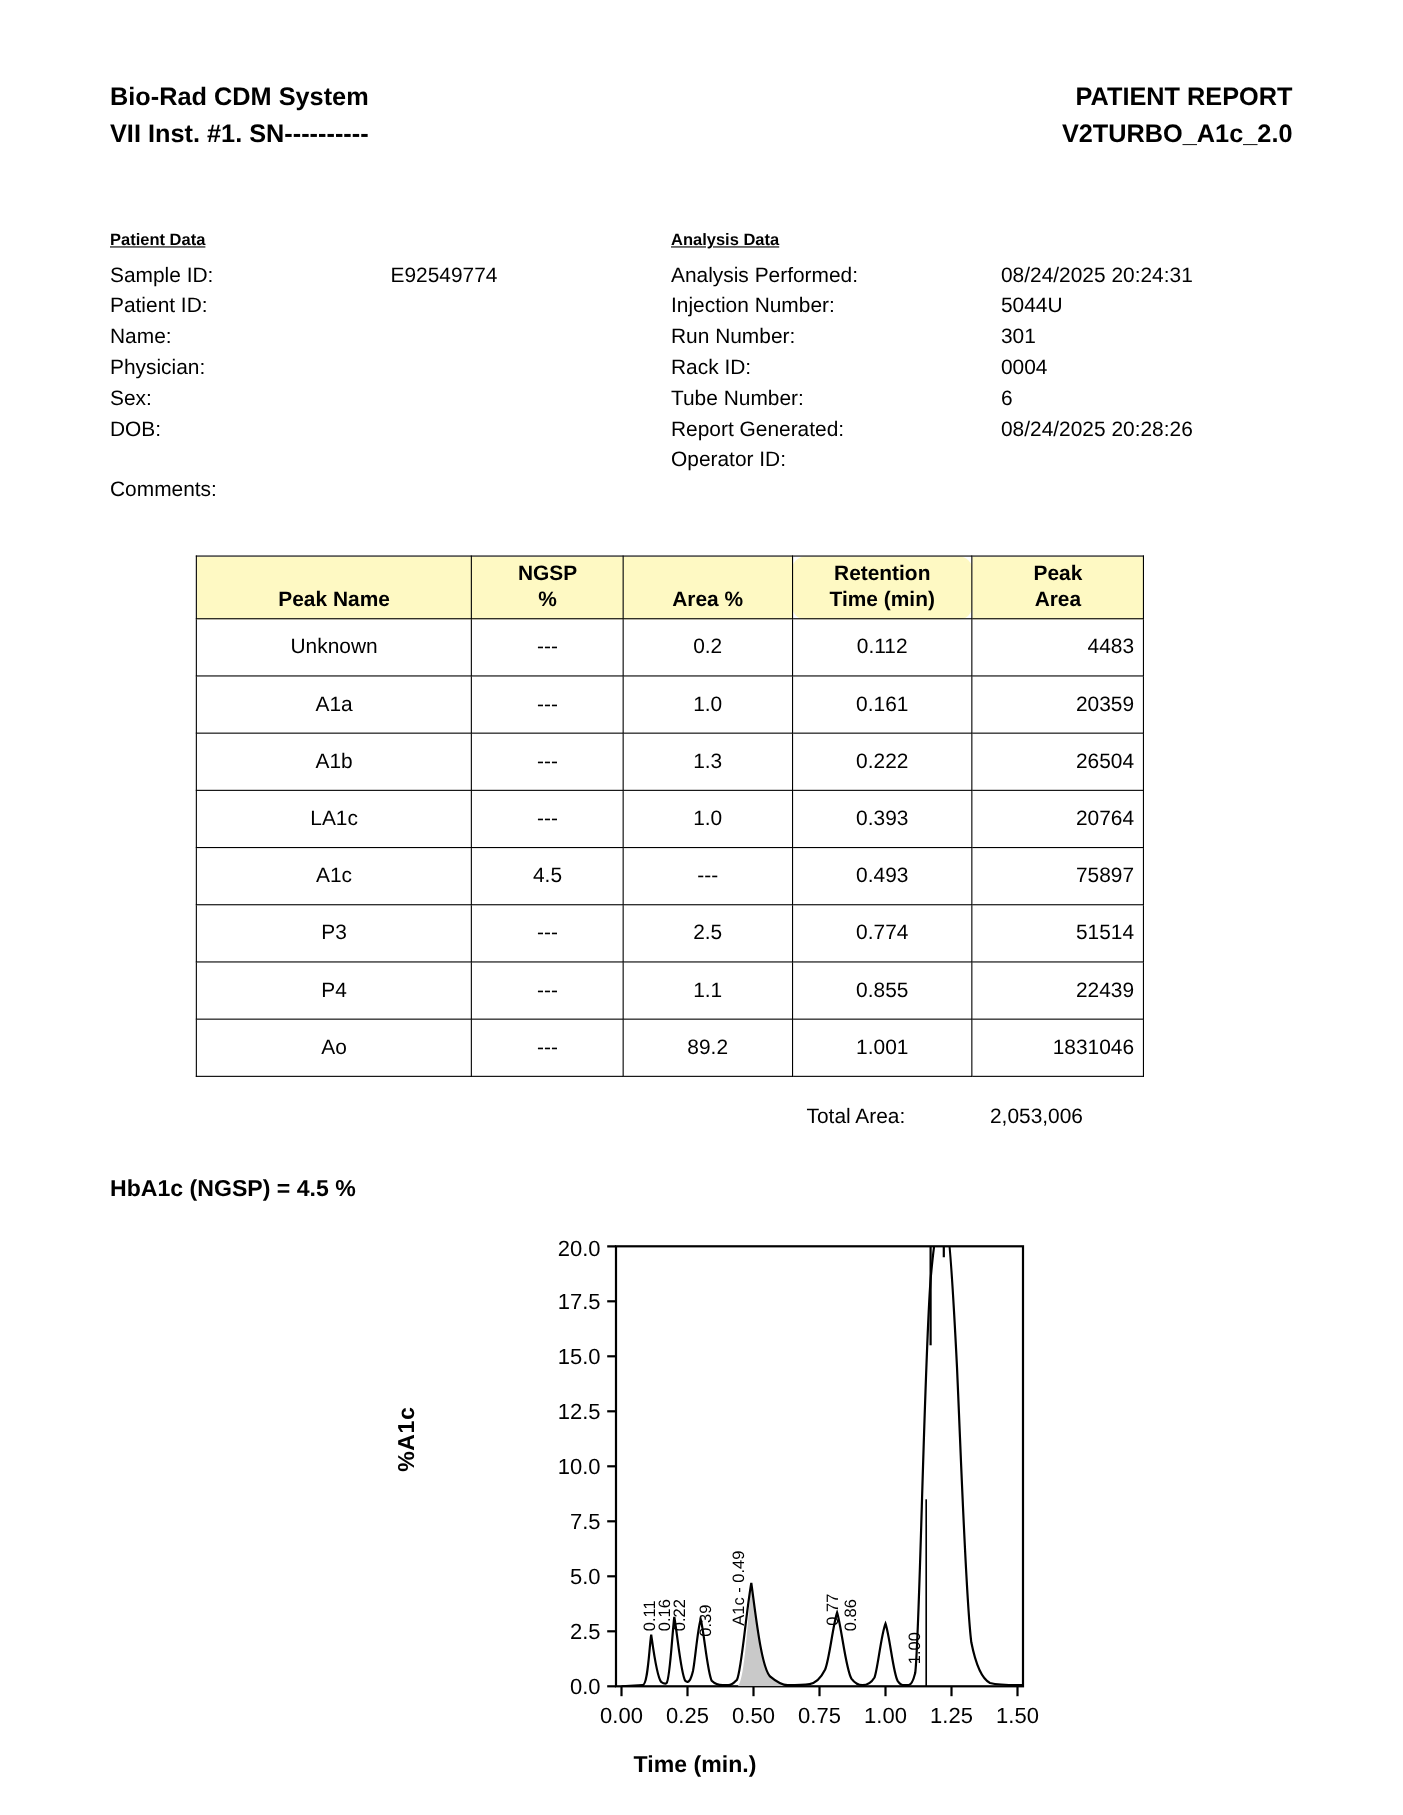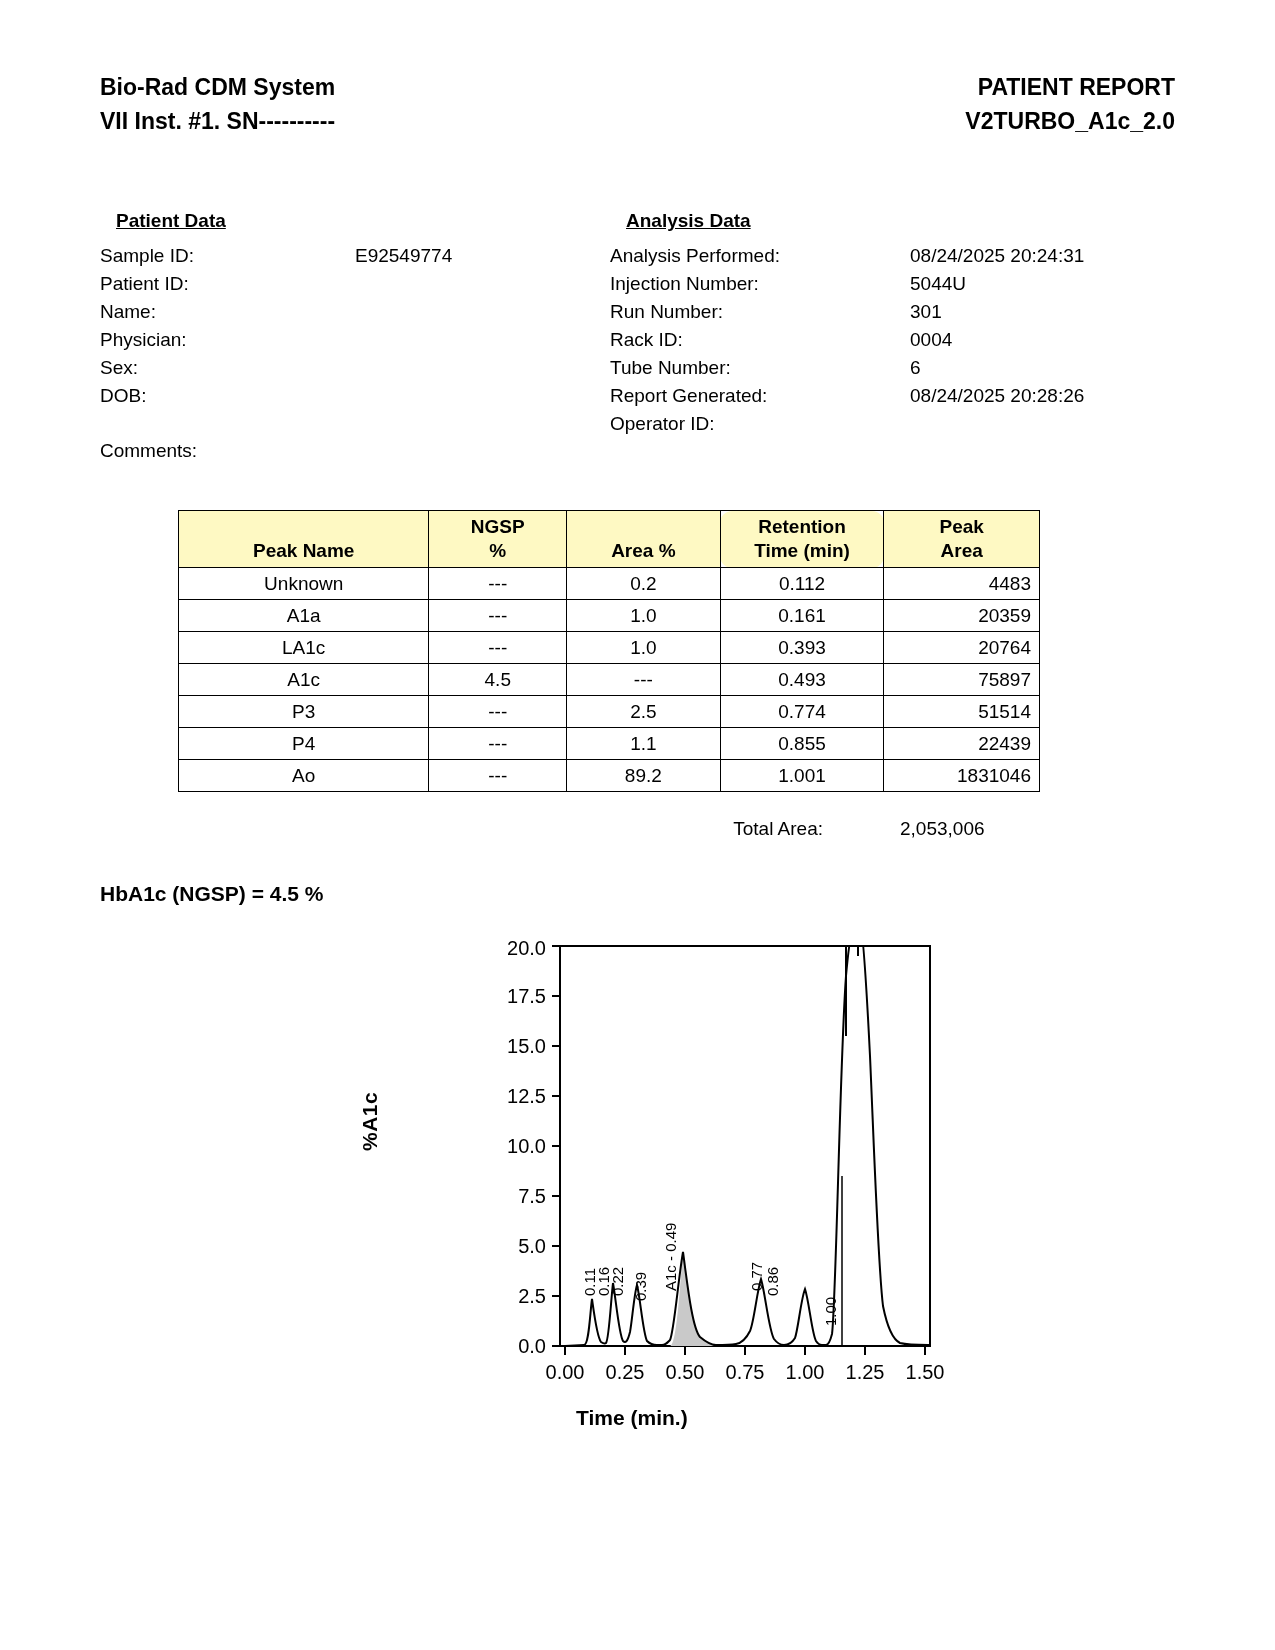--- a/index.html
+++ b/index.html
@@ -42,25 +42,24 @@
     margin-top: 72px;
     display: flex;
   }
   .col-left {
     width: 510px;
   }
   .col-right {
     flex: 1;
   }
   .block-title {
-    font-size: 19px;
+    font-size: 15px;
     font-weight: bold;
     text-decoration: underline;
     margin-bottom: 10px;
-    margin-left: 16px;
   }
   .kv-row {
     display: flex;
     font-size: 19px;
     line-height: 28px;
   }
   .kv-label {
     width: 255px;
   }
   .kv-label.wide {
@@ -88,21 +87,21 @@
     border: 1px solid #000;
     font-weight: bold;
     text-align: center;
     padding: 4px 6px;
     line-height: 24px;
   }
   table.peaks td {
     border-left: 1px solid #000;
     border-right: 1px solid #000;
     border-bottom: 1px solid #000;
-    padding: 3px 8px;
+    padding: 13px 8px;
     line-height: 25px;
     text-align: center;
   }
   table.peaks td.num-right {
     text-align: right;
   }
   .col-name  { width: 260px; }
   .col-ngsp  { width: 135px; }
   .col-area  { width: 155px; }
   .col-rt    { width: 160px; border-radius: 12px; }
@@ -283,20 +282,27 @@
           <td>0.2</td>
           <td>0.112</td>
           <td class="num-right">4483</td>
         </tr>
         <tr>
           <td>A1a</td>
           <td>---</td>
           <td>1.0</td>
           <td>0.161</td>
           <td class="num-right">20359</td>
+        </tr>
+        <tr>
+          <td>A1b</td>
+          <td>---</td>
+          <td>1.3</td>
+          <td>0.222</td>
+          <td class="num-right">26504</td>
         </tr>
         <tr>
           <td>LA1c</td>
           <td>---</td>
           <td>1.0</td>
           <td>0.393</td>
           <td class="num-right">20764</td>
         </tr>
         <tr>
           <td>A1c</td>

